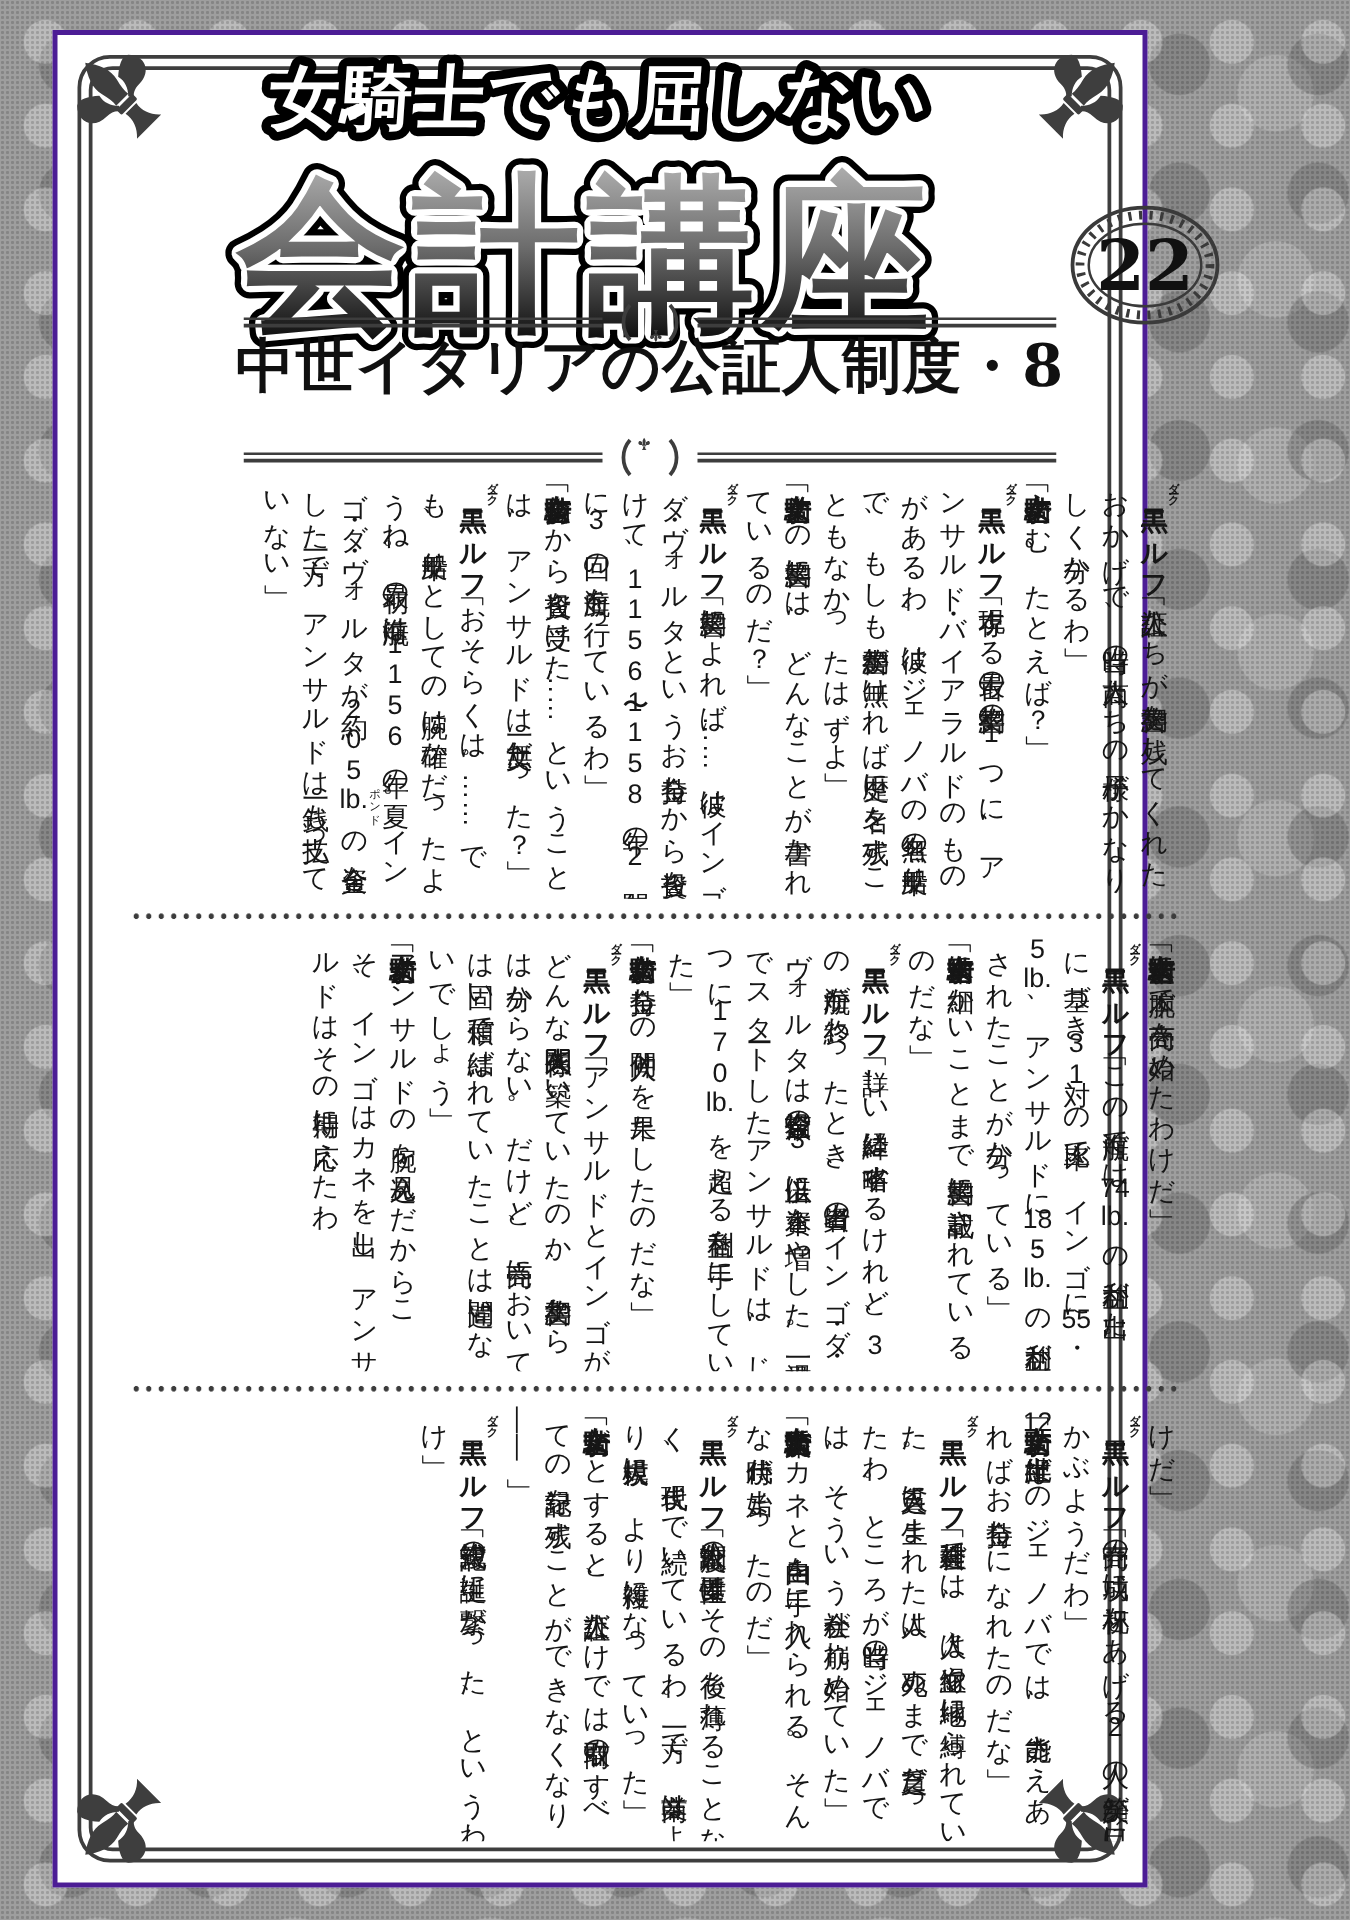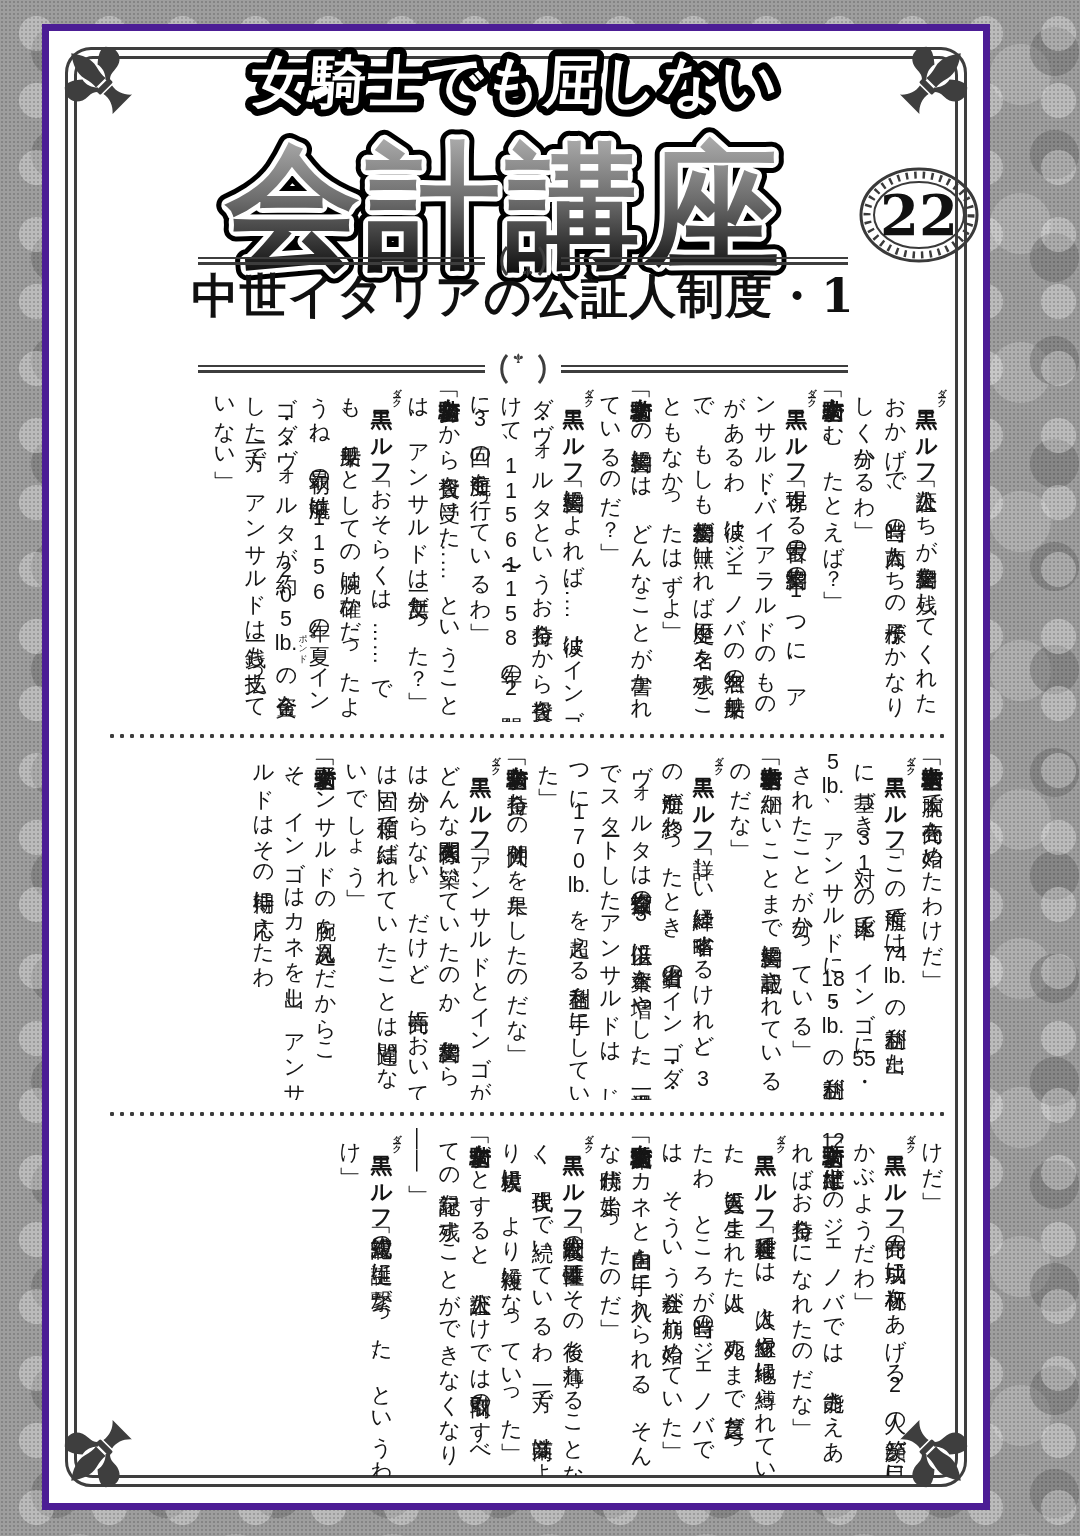--- a/index.html
+++ b/index.html
@@ -8,22 +8,22 @@
     font-family:"Liberation Sans",sans-serif;
     background-color:#9e9e9e;
     background-image:
       radial-gradient(circle, rgba(0,0,0,.16) 1px, transparent 1.5px),
       radial-gradient(circle, rgba(255,255,255,.30) 0 17px, transparent 18px),
       radial-gradient(circle, rgba(90,90,90,.35) 0 24px, transparent 25px),
       radial-gradient(circle, rgba(255,255,255,.18) 0 30px, transparent 31px);
     background-size:4px 4px, 73px 67px, 111px 103px, 157px 149px;
   }
   .page{
-    position:absolute;left:42px;top:24px;width:948px;height:1486px;
-    background:#fff;border:7px solid #4c1d95;box-sizing:border-box;
+    position:absolute;left:42px;top:24px;width:876px;height:1486px;
+    background:#fff;border:4px solid #4c1d95;box-sizing:border-box;
   }
   .frame{position:absolute;inset:16px;border:3px solid #3e3e3e;border-radius:26px;pointer-events:none;}
   .frame2{position:absolute;inset:25px;border:3px solid #3e3e3e;border-radius:19px;pointer-events:none;}
   .corner{position:absolute;width:76px;height:76px;fill:#3e3e3e;}
   .corner.tl{left:10px;top:10px;transform:rotate(-45deg);}
   .corner.tr{right:10px;top:10px;transform:rotate(45deg);}
   .corner.br{right:10px;bottom:10px;transform:rotate(135deg);}
   .corner.bl{left:10px;bottom:10px;transform:rotate(-135deg);}
 
   .title-top{display:block;margin:6px auto 0;transform:skewX(-4deg);}
@@ -127,21 +127,21 @@
     <svg width="64" height="40" viewBox="0 0 64 40">
       <path d="M16 6 C9 14 9 26 16 34" stroke="#3d3d3d" stroke-width="3" fill="none"></path>
       <path d="M48 6 C55 14 55 26 48 34" stroke="#3d3d3d" stroke-width="3" fill="none"></path>
       <g transform="translate(32,20) rotate(180) translate(-13,-16)">
           <use href="#fleur" transform="scale(0.26)" fill="#3d3d3d"></use>
         </g>
     </svg>
     <span class="dline"></span>
   </div>
 
-  <div class="subtitle">中世イタリアの公証人制度・1</div>
+  <div class="subtitle">中世イタリアの公証人制度・8</div>
 
   <div class="divider" id="div2">
     <span class="dline"></span>
     <svg width="64" height="40" viewBox="0 0 64 40">
       <path d="M16 6 C9 14 9 26 16 34" stroke="#3d3d3d" stroke-width="3" fill="none"></path>
       <path d="M48 6 C55 14 55 26 48 34" stroke="#3d3d3d" stroke-width="3" fill="none"></path>
       <g transform="translate(19,4)">
           <use href="#fleur" transform="scale(0.26)" fill="#3d3d3d"></use>
         </g>
     </svg>

